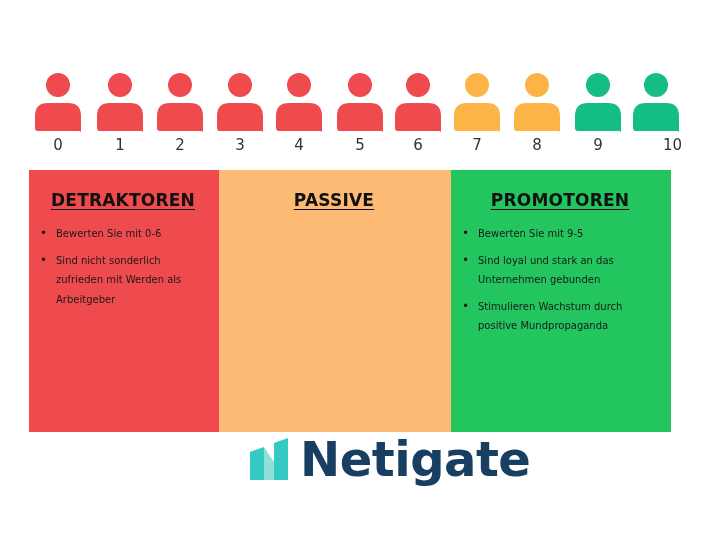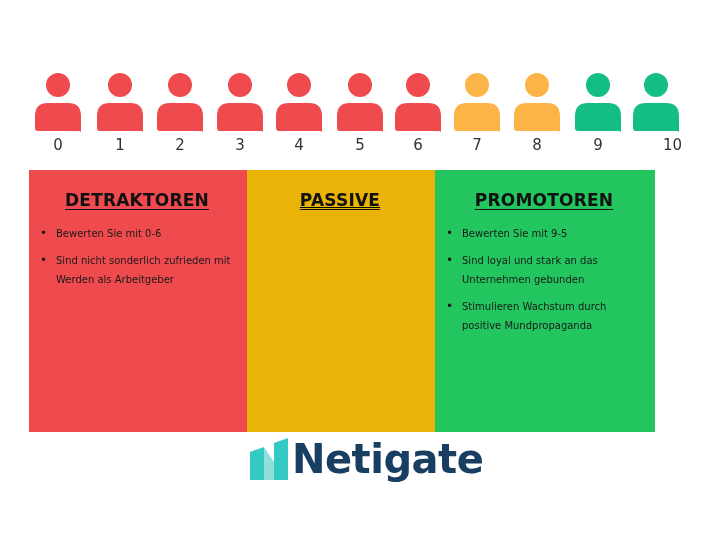--- a/index.html
+++ b/index.html
@@ -36,21 +36,21 @@
     color: #1a1a1a; margin-bottom: 7px;
   }
   .panel li::before {
     content: "•"; position: absolute; left: 3px; top: 0; font-size: 12px;
   }
   .logo {
     position: absolute; left: 248px; top: 436px; height: 46px; display: flex; align-items: center;
   }
   .logo svg { display: block; }
   .logo-text {
-    margin-left: 0; font-size: 40px; font-weight: bold; color: #183f62;
+    margin-left: 8px; font-size: 48px; font-weight: bold; color: #183f62;
     font-family: "DejaVu Sans", sans-serif; letter-spacing: -0.5px;
   }
 </style>
 </head>
 <body>
 
 <div class="icons-row" id="icons-row">
     <div class="person" style="left: 32px;">
       <svg viewBox="0 0 52 62">
         <circle cx="26" cy="15" r="12" fill="#ef4a4e"></circle>
@@ -135,28 +135,28 @@
       <svg viewBox="0 0 52 62">
         <circle cx="26" cy="15" r="12" fill="#14bd86"></circle>
         <path d="M3,62 L3,46 Q3,33 16,33 L36,33 Q49,33 49,46 L49,62 Q49,61 46,61 L6,61 Q3,61 3,58 Z" fill="#14bd86"></path>
         <rect x="3" y="46" width="46" height="13" rx="3" fill="#14bd86"></rect>
       </svg>
     </div>
     <div class="score-label" style="left: 630px; text-align: right;">10</div>
   </div>
 
 <div class="panels">
-  <div class="panel" id="panel-0" style="width: 218px; background: rgb(239, 74, 78);">
+  <div class="panel" id="panel-0" style="width: 190px; background: rgb(239, 74, 78);">
     <h2>DETRAKTOREN</h2>
     <ul>
       <li>Bewerten Sie mit 0-6</li>
       <li>Sind nicht sonderlich zufrieden mit Werden als Arbeitgeber</li>
     </ul>
   </div>
-  <div class="panel" id="panel-1" style="width: 188px; background: #eab308; text-decoration: underline;">
+  <div class="panel" id="panel-1" style="width: 232px; background: #fdba74;">
     <h2>PASSIVE</h2>
   </div>
   <div class="panel" id="panel-2" style="width: 220px; background: #22c55e;">
     <h2>PROMOTOREN</h2>
     <ul>
       <li>Bewerten Sie mit 9-5</li>
       <li>Sind loyal und stark an das Unternehmen gebunden</li>
       <li>Stimulieren Wachstum durch positive Mundpropaganda</li>
     </ul>
   </div>

